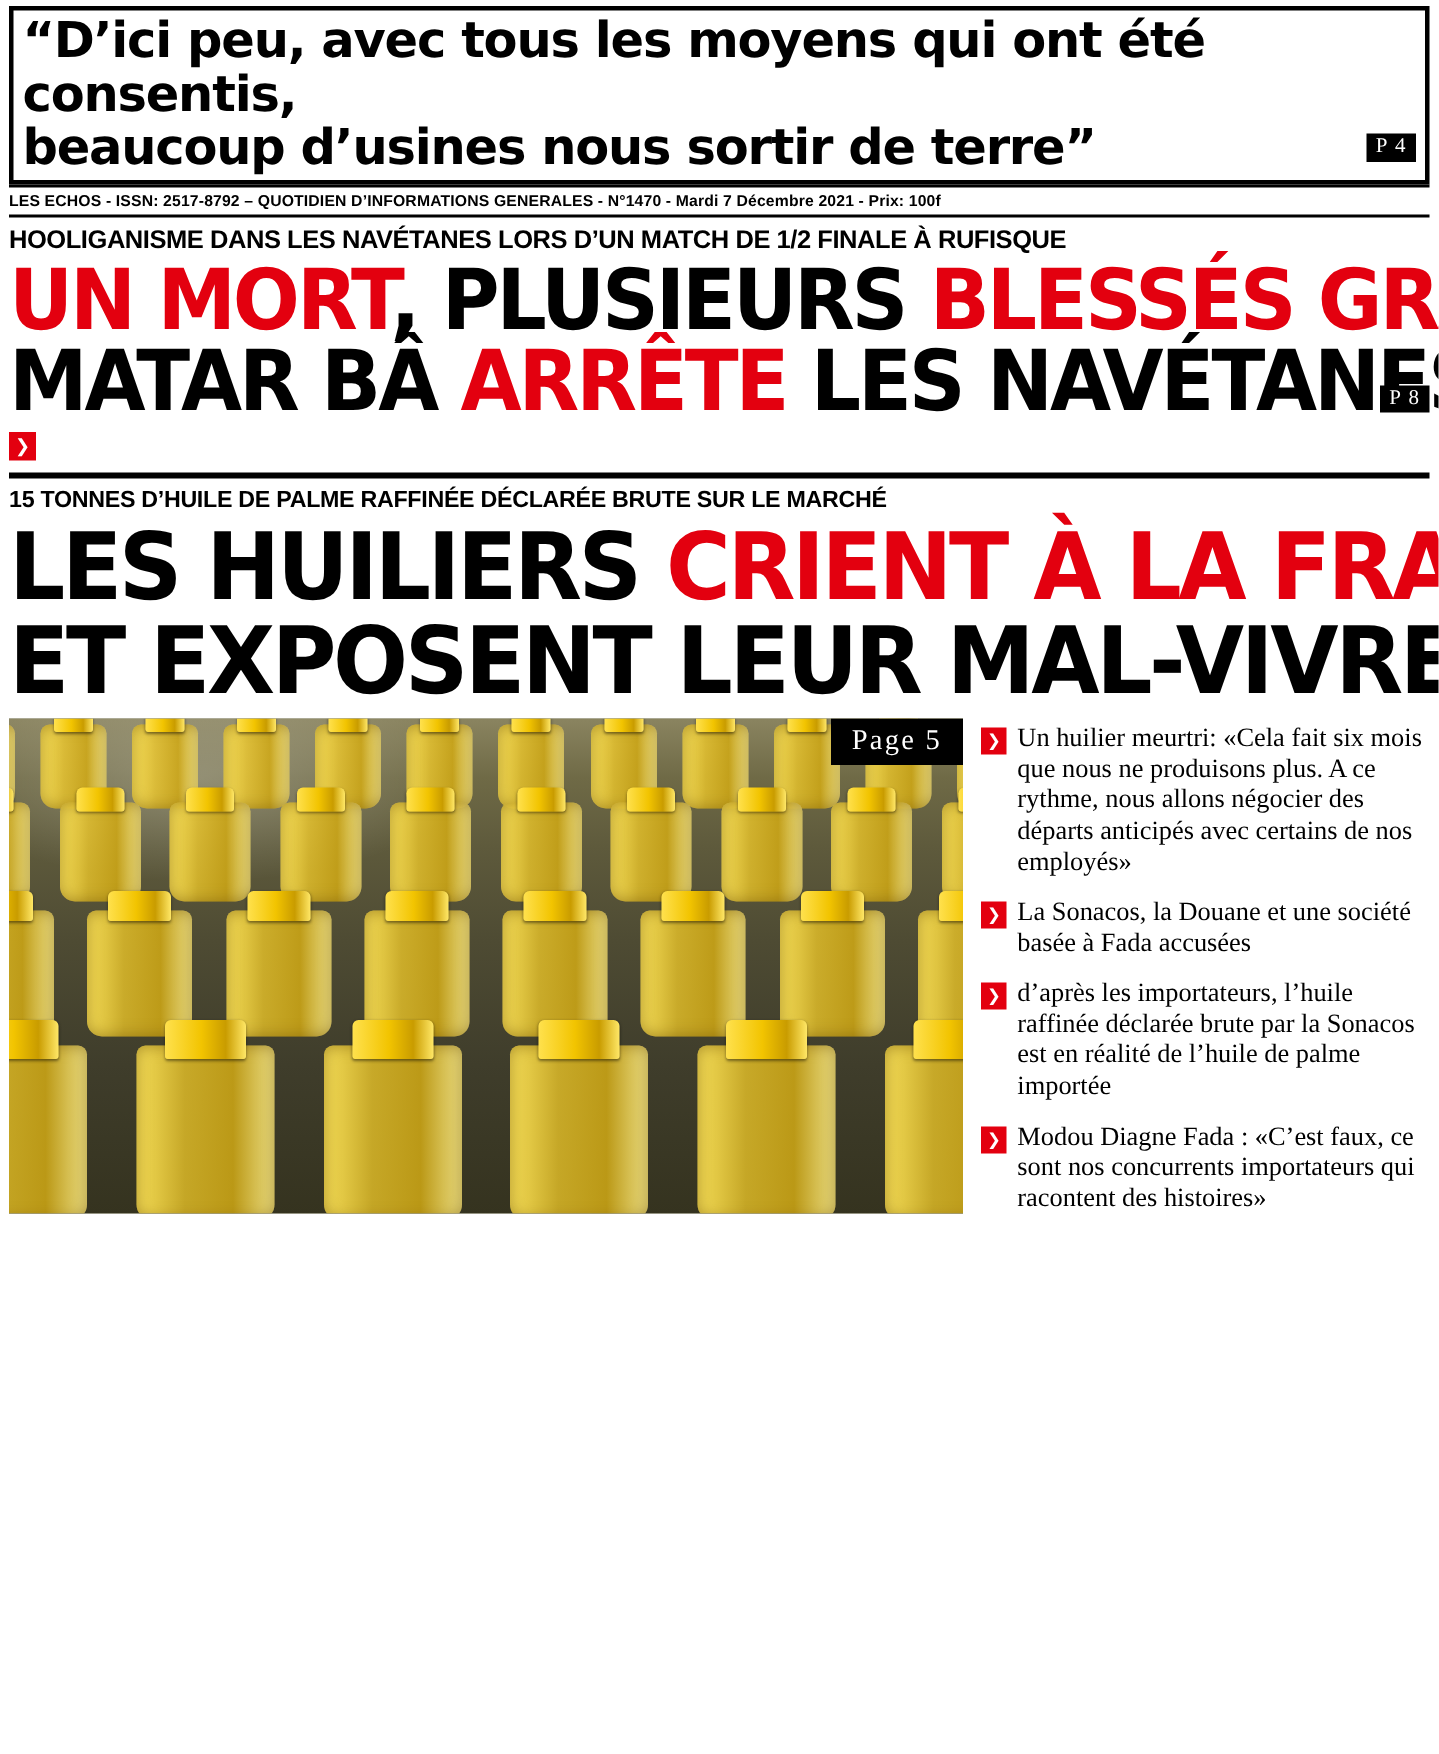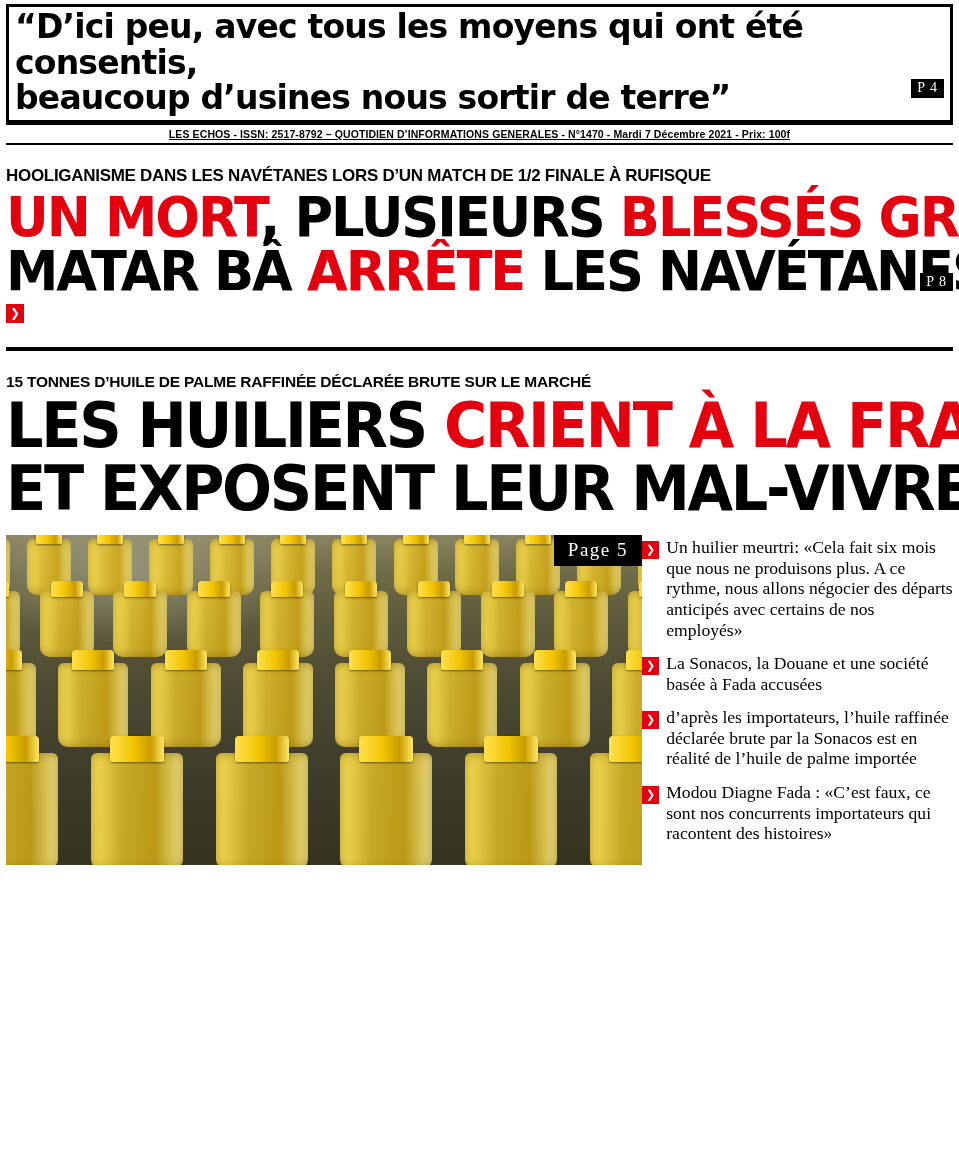--- a/index.html
+++ b/index.html
@@ -55,21 +55,21 @@
     color: #fff;
     font-family: "Liberation Serif", serif;
     font-size: 14px;
     letter-spacing: 1px;
     padding: 1px 6px 2px 6px;
     line-height: 1.1;
   }
   .teaser .page-badge {
     position: absolute;
     right: 6px;
-    bottom: 22px;
+    bottom: 12px;
   }
 
   
   .masthead {
     position: relative;
     height: 140px;
     margin-top: 2px;
     overflow: hidden;
   }
   .masthead-title {
@@ -85,34 +85,33 @@
     letter-spacing: -5px;
     color: #e3000f;
     -webkit-text-stroke: 3px #000;
     white-space: nowrap;
   }
   .masthead-rule {
     border-top: 2px solid #000;
     margin: 0 6px;
   }
   .colophon {
-    text-align: center;
+    text-align: left;
     font-family: "Liberation Sans", sans-serif;
     font-weight: bold;
     font-size: 10.5px;
     letter-spacing: 0.1px;
     padding: 3px 0 3px 0;
     border-bottom: 2px solid #000;
     margin: 0 6px;
-    text-decoration: underline;
   }
 
   
   .story {
-    margin: 16px 6px;
+    margin: 0 6px;
   }
   .kicker {
     font-family: "Liberation Sans", sans-serif;
     font-weight: bold;
     font-size: 17px;
     letter-spacing: -0.3px;
     line-height: 1.2;
     padding: 5px 0 3px 0;
     white-space: nowrap;
   }
@@ -180,20 +179,21 @@
     transform-origin: left center;
     white-space: nowrap;
     margin: 4px 0 2px 0;
   }
   .headline2 .red { color: #e3000f; }
 
   
   .bottom {
     display: flex;
     margin: 8px 6px 0 6px;
+    gap: 12px;
   }
   .photo-wrap {
     position: relative;
     width: 636px;
     height: 330px;
     overflow: hidden;
     flex: none;
     background: #6d6a4a;
   }
   .photo {

